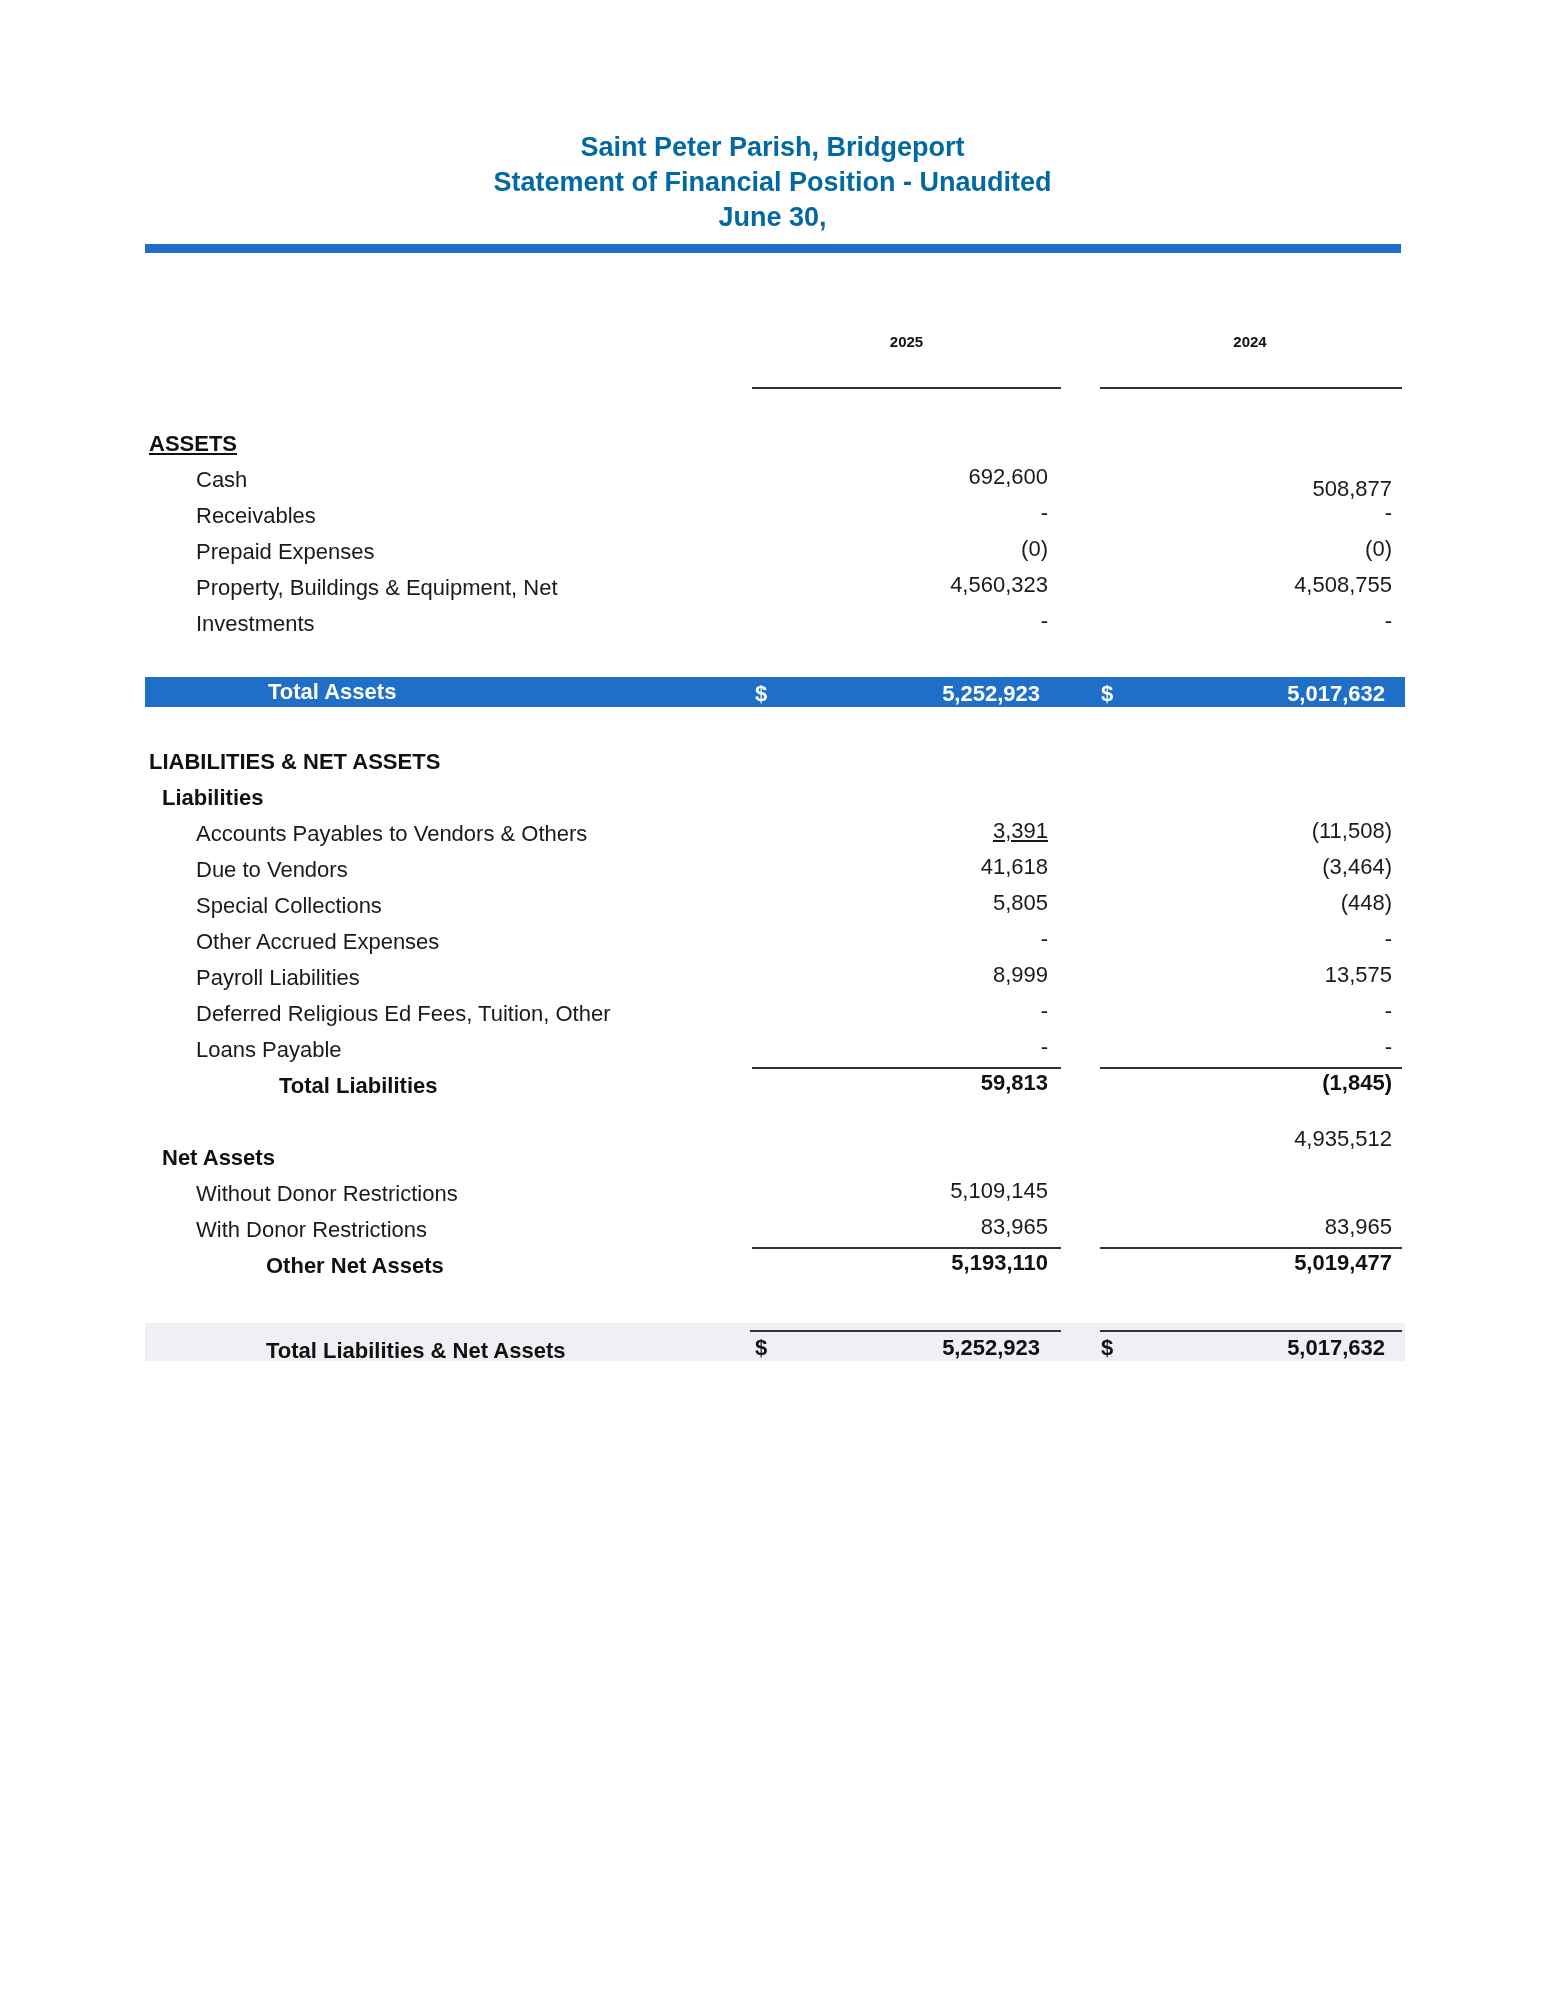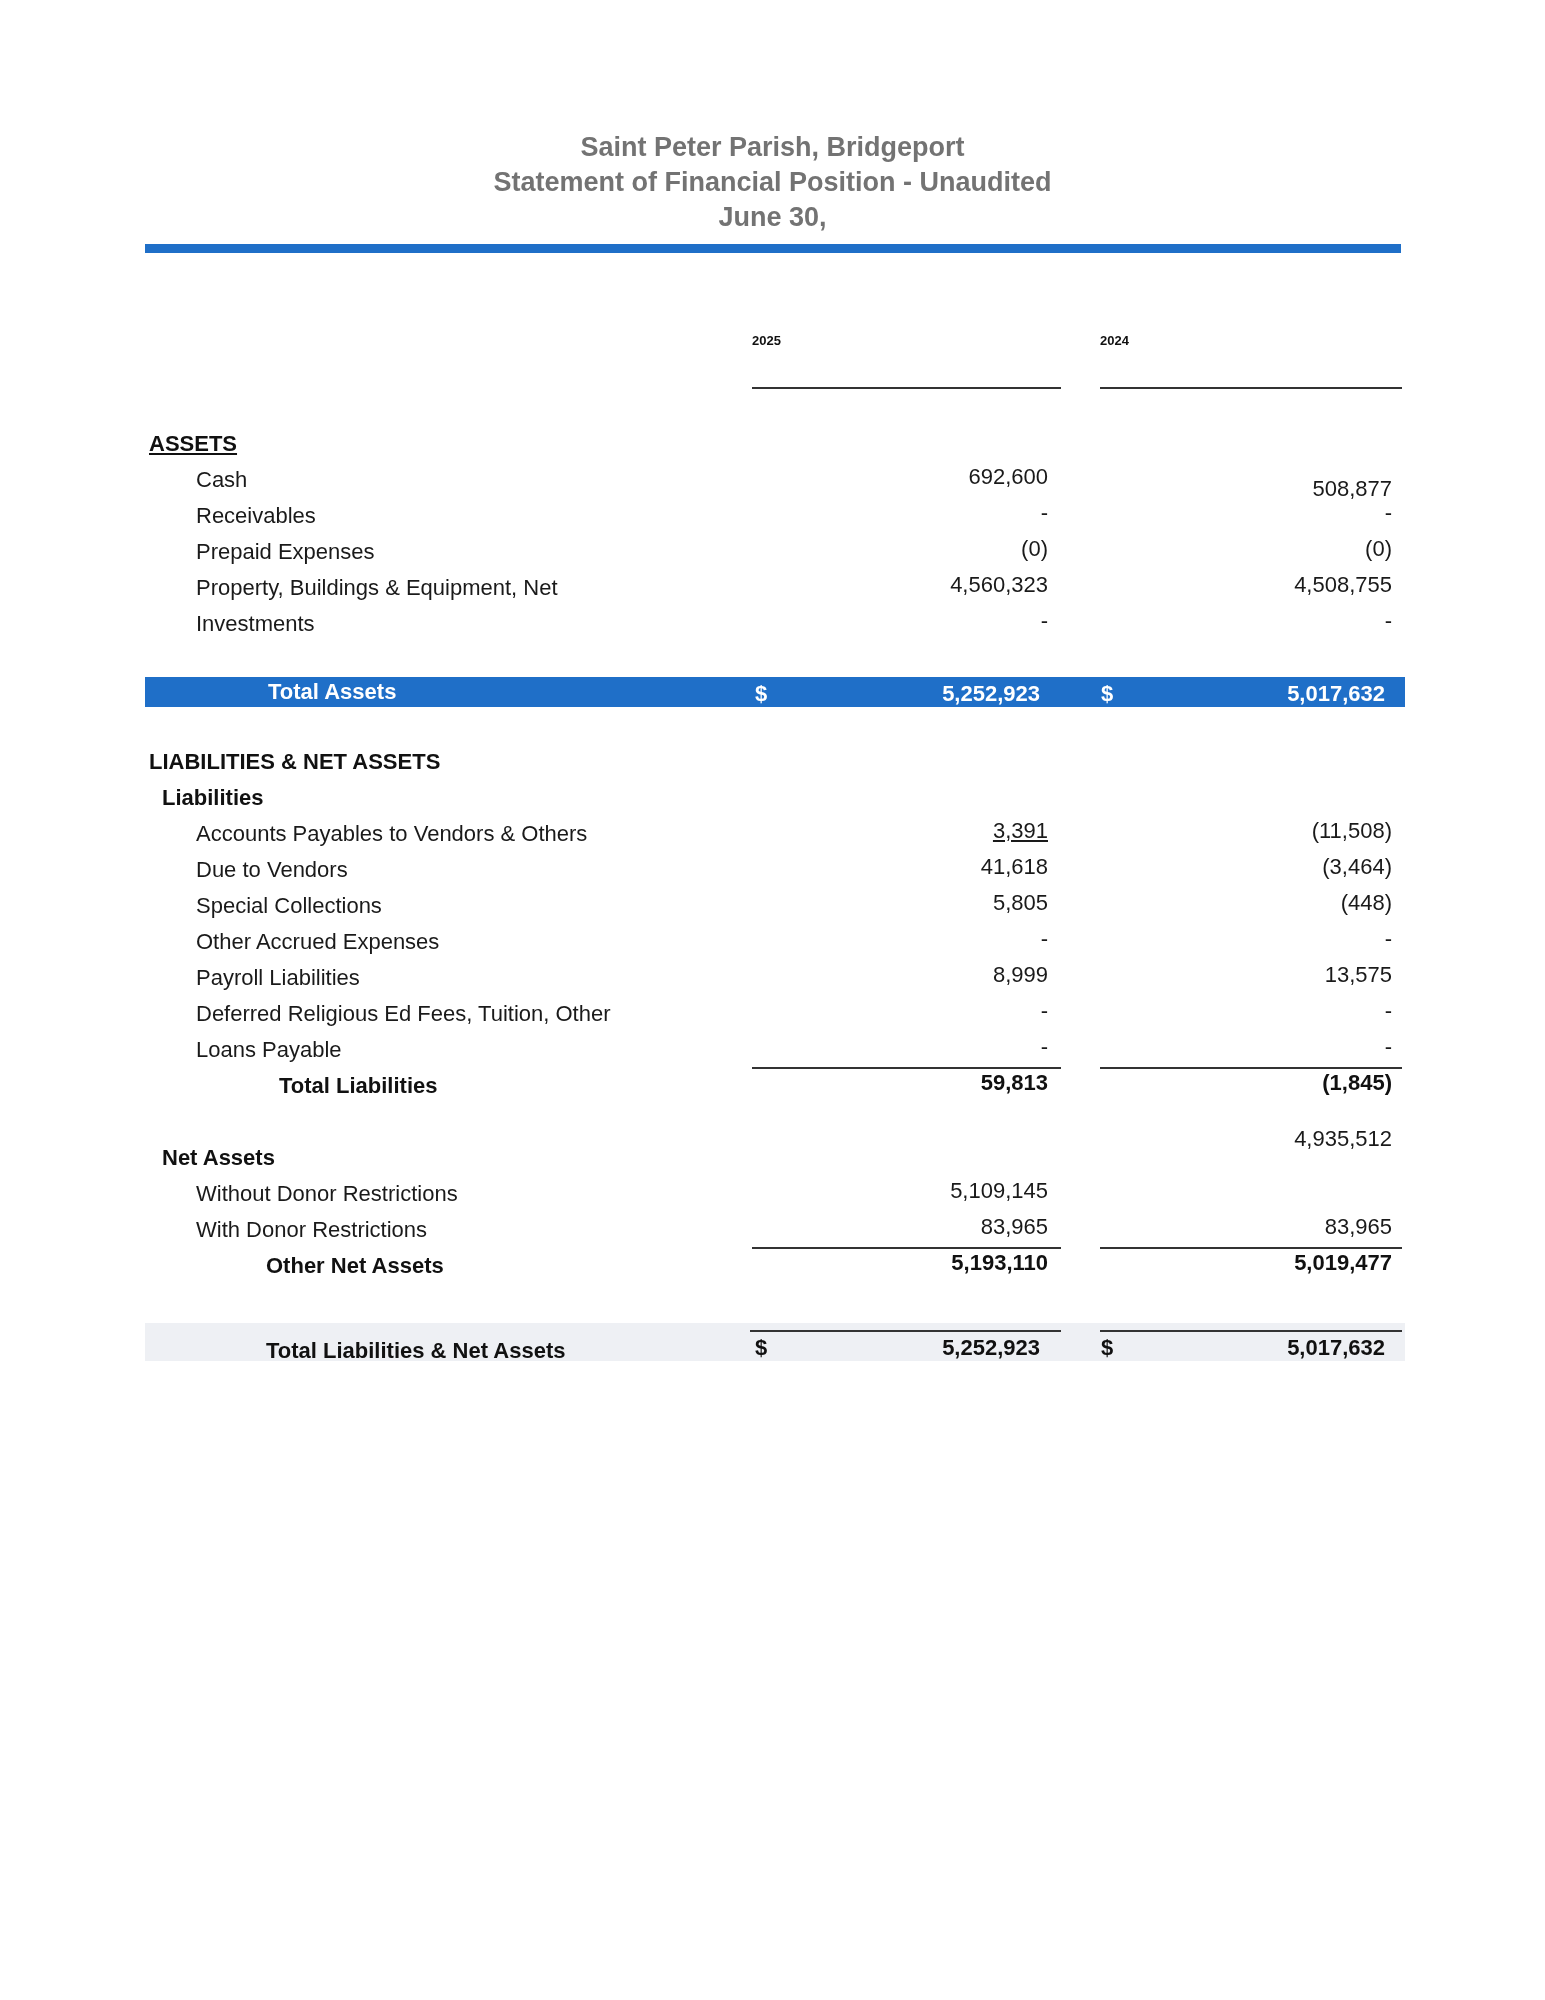--- a/index.html
+++ b/index.html
@@ -4,26 +4,26 @@
 <style>
   html, body { margin: 0; padding: 0; }
   body {
     width: 1545px; height: 2000px; background: #ffffff; position: relative;
     font-family: "Liberation Sans", sans-serif; color: #111;
     overflow: hidden;
   }
   .abs { position: absolute; }
   .title {
     left: 0; width: 1545px; text-align: center;
-    font-weight: bold; font-size: 27px; color: #737373; line-height: 34px;
+    font-weight: bold; font-size: 27px; color: #0369a1; line-height: 34px;
   }
   .rule-blue {
     left: 145px; width: 1256px; top: 244px; height: 9px; background: #1f6fc8;
   }
-  .year { font-weight: bold; font-size: 13px; text-align: left; top: 333px; }
+  .year { font-weight: bold; font-size: 15px; text-align: center; top: 333px; }
   .hline { height: 2px; background: #333; }
   .label { font-size: 22px; line-height: 28px; color: #1a1a1a; white-space: nowrap; }
   .label.b { font-weight: bold; color: #111; }
   .num { font-size: 22px; line-height: 28px; text-align: right; white-space: nowrap; color: #1a1a1a; }
   .num.b { font-weight: bold; color: #111; }
   .c1 { left: 760px; width: 288px; }
   .c2 { left: 1105px; width: 287px; }
   .total-assets-bar {
     left: 145px; width: 1260px; top: 677px; height: 30px; background: #1f6fc8;
   }

